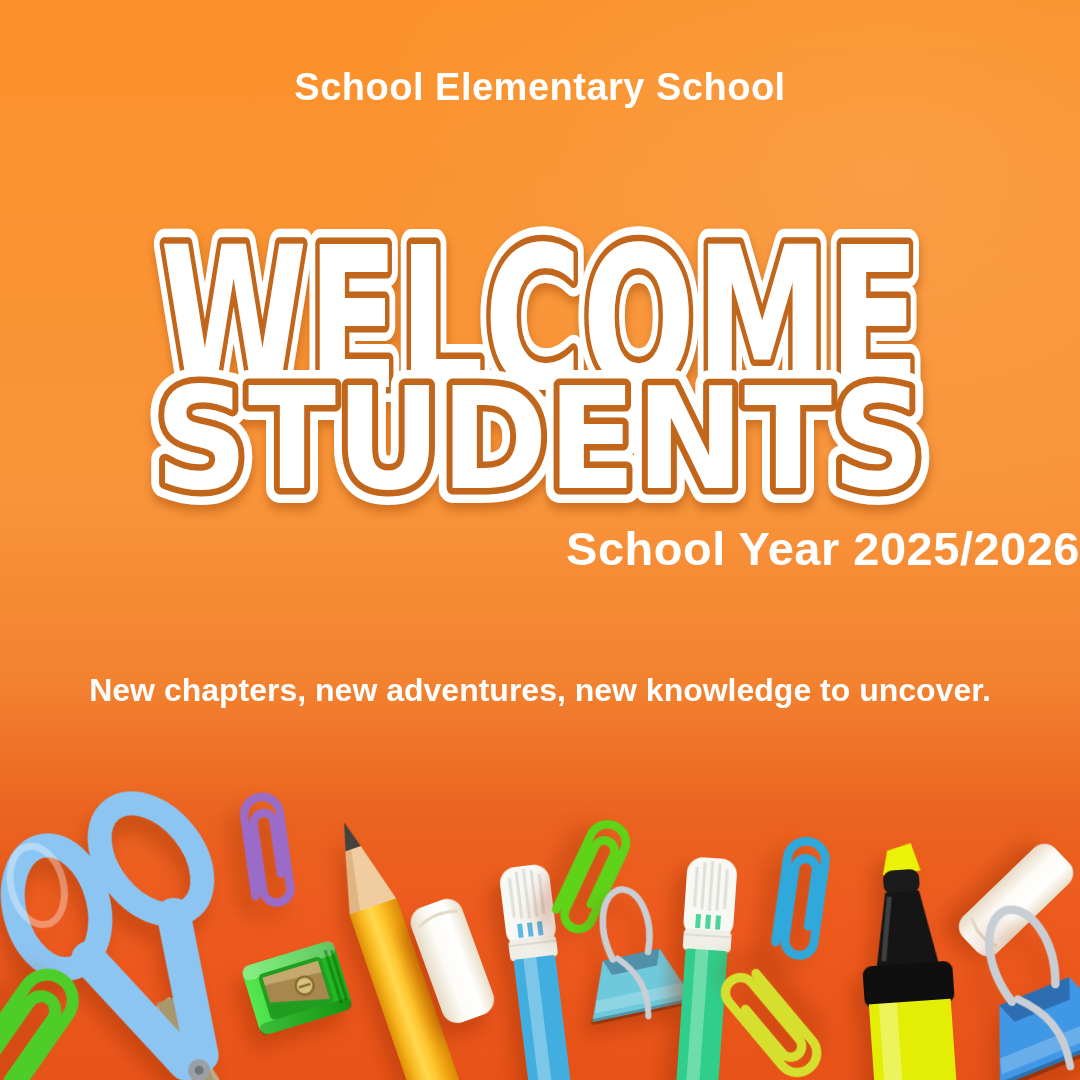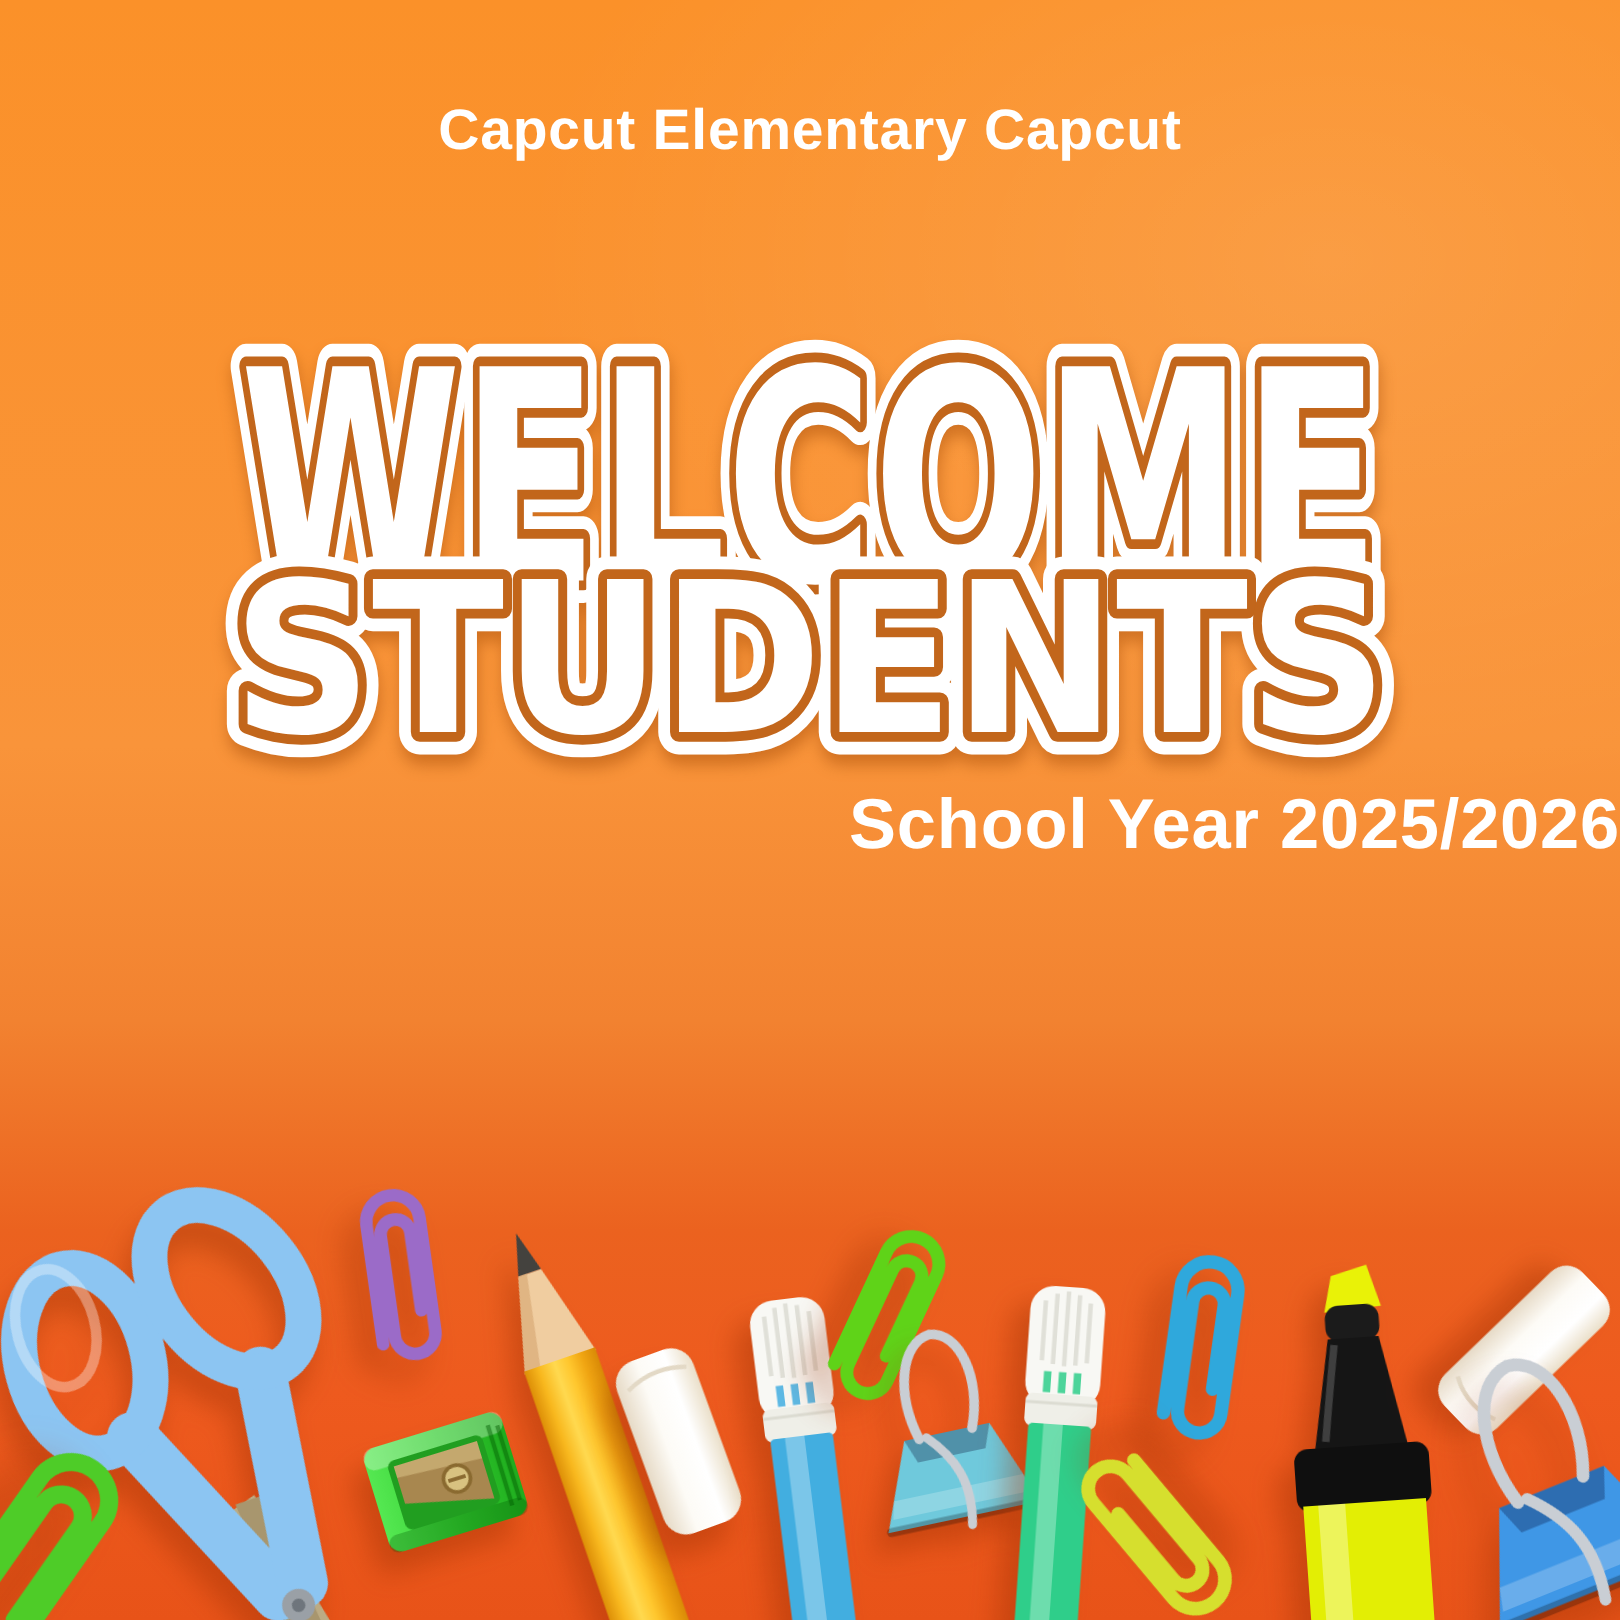--- a/index.html
+++ b/index.html
@@ -32,31 +32,32 @@
     color:#ffffff;font-size:32px;font-weight:bold;letter-spacing:0px;
   }
   .supplies-svg{position:absolute;left:0;bottom:0;display:block;}
   .item{filter:drop-shadow(-12px 12px 9px rgba(150,45,0,.38));}
 </style>
 </head>
 <body>
 
 <div class="canvas">
 
-  <div class="school-name">Capcut Elementary Capcut</div>
+  <div class="school-name">School Elementary School</div>
 
   <svg class="title-svg" width="1080" height="300" viewBox="0 0 1080 300">
     <text class="halo" x="540" y="182" font-size="196" text-anchor="middle" textLength="760" lengthAdjust="spacingAndGlyphs">WELCOME</text>
     <text class="bubble" x="540" y="182" font-size="196" text-anchor="middle" textLength="760" lengthAdjust="spacingAndGlyphs">WELCOME</text>
     <text class="halo" x="540" y="283" font-size="140" text-anchor="middle" textLength="770" lengthAdjust="spacingAndGlyphs">STUDENTS</text>
     <text class="bubble" x="540" y="283" font-size="140" text-anchor="middle" textLength="770" lengthAdjust="spacingAndGlyphs">STUDENTS</text>
   </svg>
 
   <div class="subtitle">School Year 2025/2026</div>
 
+  <div class="tagline">New chapters, new adventures, new knowledge to uncover.</div>
 
   <svg class="supplies-svg" width="1080" height="420" viewBox="0 0 1080 420">
     <defs>
       <linearGradient id="pencilG" x1="0" y1="0" x2="1" y2="0">
         <stop offset="0" stop-color="#DD8F07"></stop>
         <stop offset="0.2" stop-color="#F8B81E"></stop>
         <stop offset="0.42" stop-color="#FFD94F"></stop>
         <stop offset="0.6" stop-color="#FFC72E"></stop>
         <stop offset="0.8" stop-color="#F0A512"></stop>
         <stop offset="1" stop-color="#D98A06"></stop>

